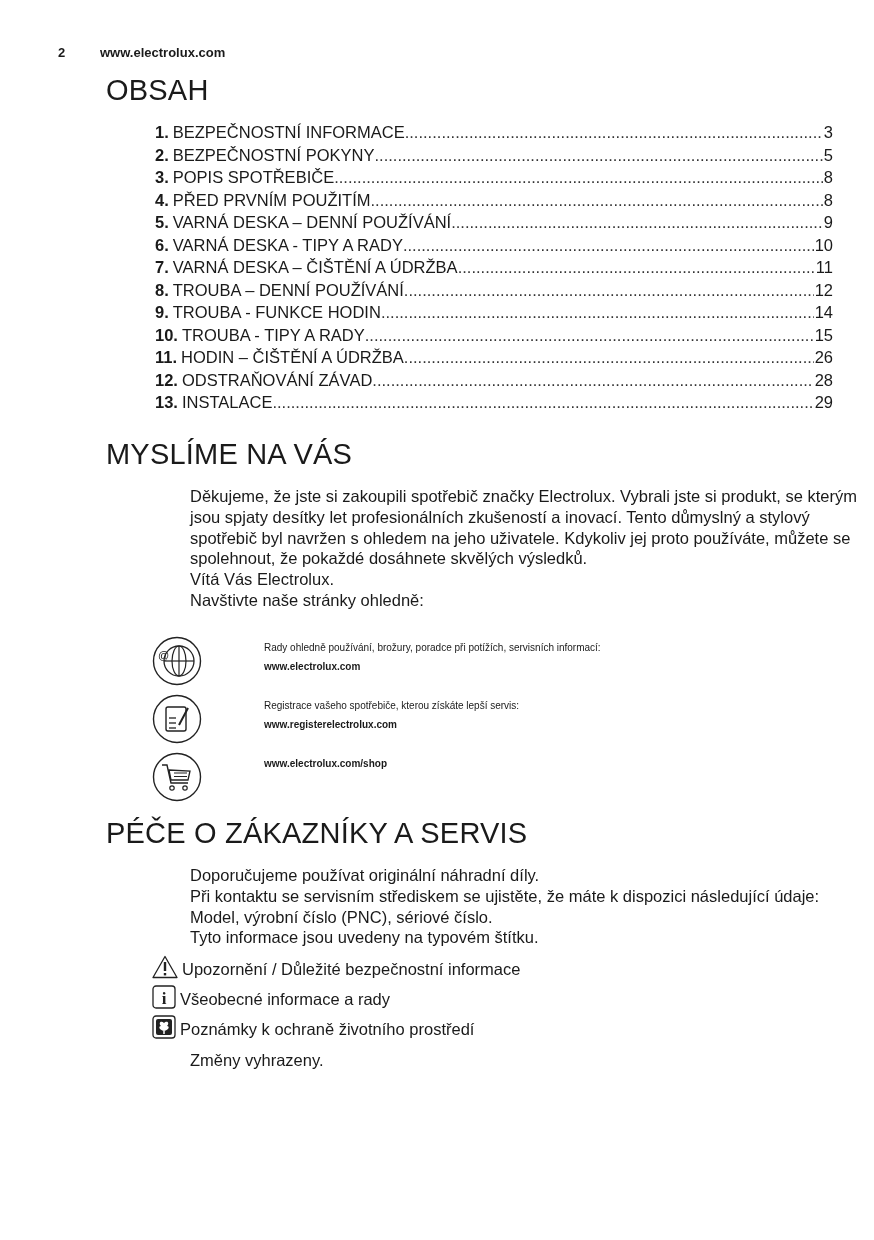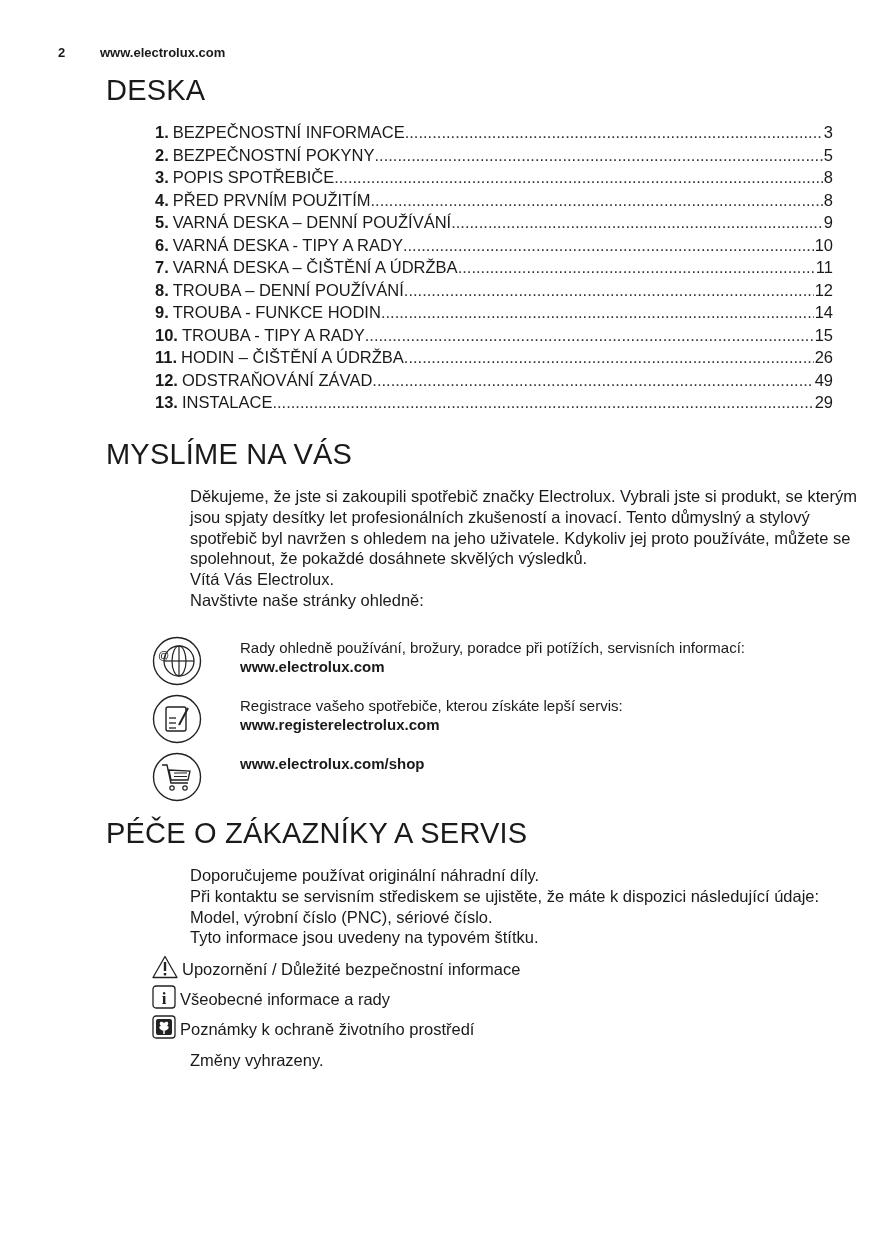--- a/index.html
+++ b/index.html
@@ -12,34 +12,34 @@
   .toc { position: absolute; left: 155px; top: 123px; width: 678px; }
   .toc-row { display: flex; align-items: baseline; height: 22.5px; font-size: 16.5px; }
   .toc-row .num { font-weight: bold; margin-right: 4px; }
   .toc-row .dots { flex: 1; overflow: hidden; white-space: nowrap; color: #333; }
   .toc-row .dots::after { content: "......................................................................................................................................................................................"; letter-spacing: 0px; }
   .toc-row .page { padding-left: 1px; }
   .para { position: absolute; left: 155px; width: 690px; font-size: 16.5px; line-height: 20.8px; margin-left: 35px; }
   .links { position: absolute; left: 152px; top: 636px; width: 690px; }
   .link-item { position: absolute; left: 0; width: 690px; }
   .link-icon { position: absolute; left: 0; width: 50px; height: 50px; }
-  .link-text { position: absolute; left: 88px; font-size: 15px; line-height: 19px; width: 590px; }
+  .link-text { position: absolute; left: 112px; font-size: 10px; line-height: 19px; width: 590px; }
   .link-text b { font-weight: bold; }
   .legend-row { position: absolute; left: 152px; display: flex; align-items: flex-end; font-size: 16.5px; }
   .legend-row svg { margin-right: 4px; }
 </style>
 </head>
 <body>
 
 <div class="header">
   <span class="pg">2</span>
   <span class="site">www.electrolux.com</span>
 </div>
 
-<h1 style="top:74px">DESKA</h1>
+<h1 style="top:74px">OBSAH</h1>
 
 <div class="toc">
   <div class="toc-row">
       <span class="num">1.</span>
       <span>BEZPEČNOSTNÍ INFORMACE</span>
       <span class="dots"></span>
       <span class="page">3</span>
     </div>
   <div class="toc-row">
       <span class="num">2.</span>
@@ -98,21 +98,21 @@
   <div class="toc-row">
       <span class="num">11.</span>
       <span>HODIN – ČIŠTĚNÍ A ÚDRŽBA</span>
       <span class="dots"></span>
       <span class="page">26</span>
     </div>
   <div class="toc-row">
       <span class="num">12.</span>
       <span>ODSTRAŇOVÁNÍ ZÁVAD</span>
       <span class="dots"></span>
-      <span class="page">49</span>
+      <span class="page">28</span>
     </div>
   <div class="toc-row">
       <span class="num">13.</span>
       <span>INSTALACE</span>
       <span class="dots"></span>
       <span class="page">29</span>
     </div>
 </div>
 
 <h1 style="top:438px">MYSLÍME NA VÁS</h1>

